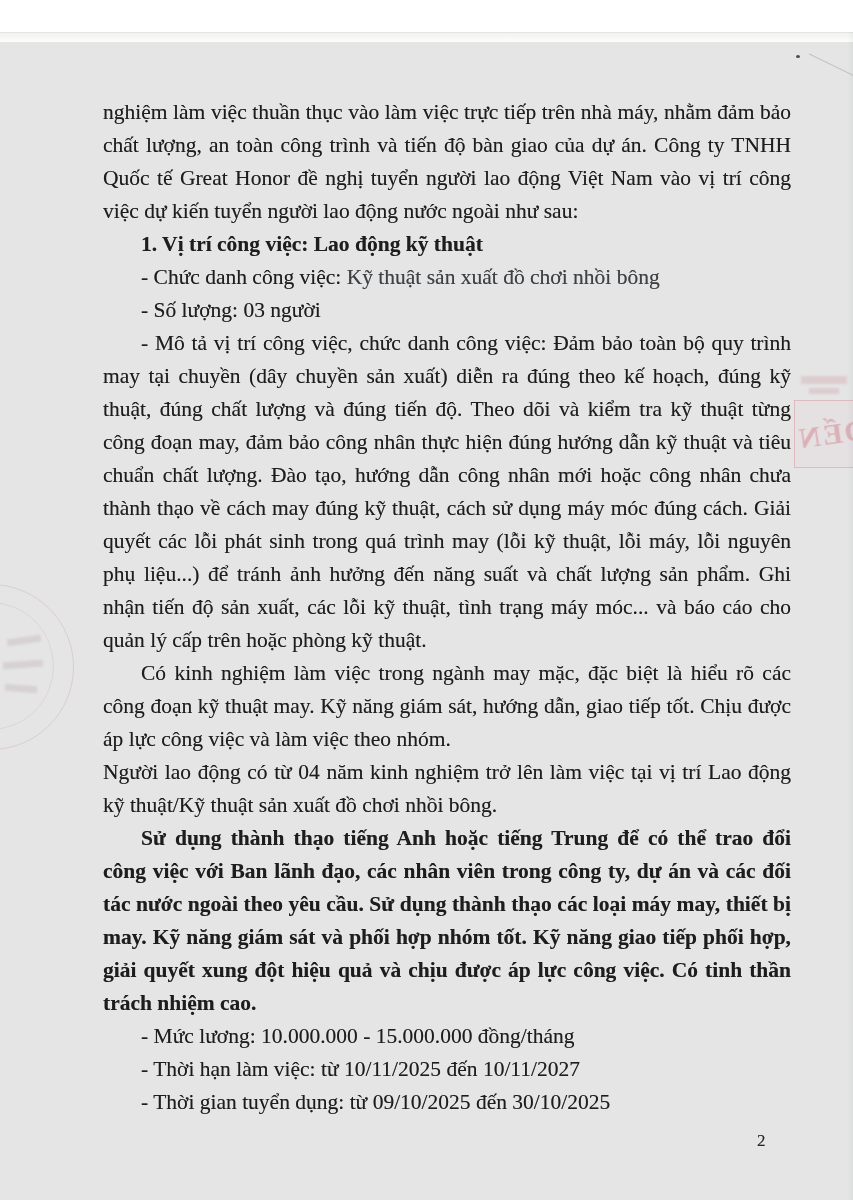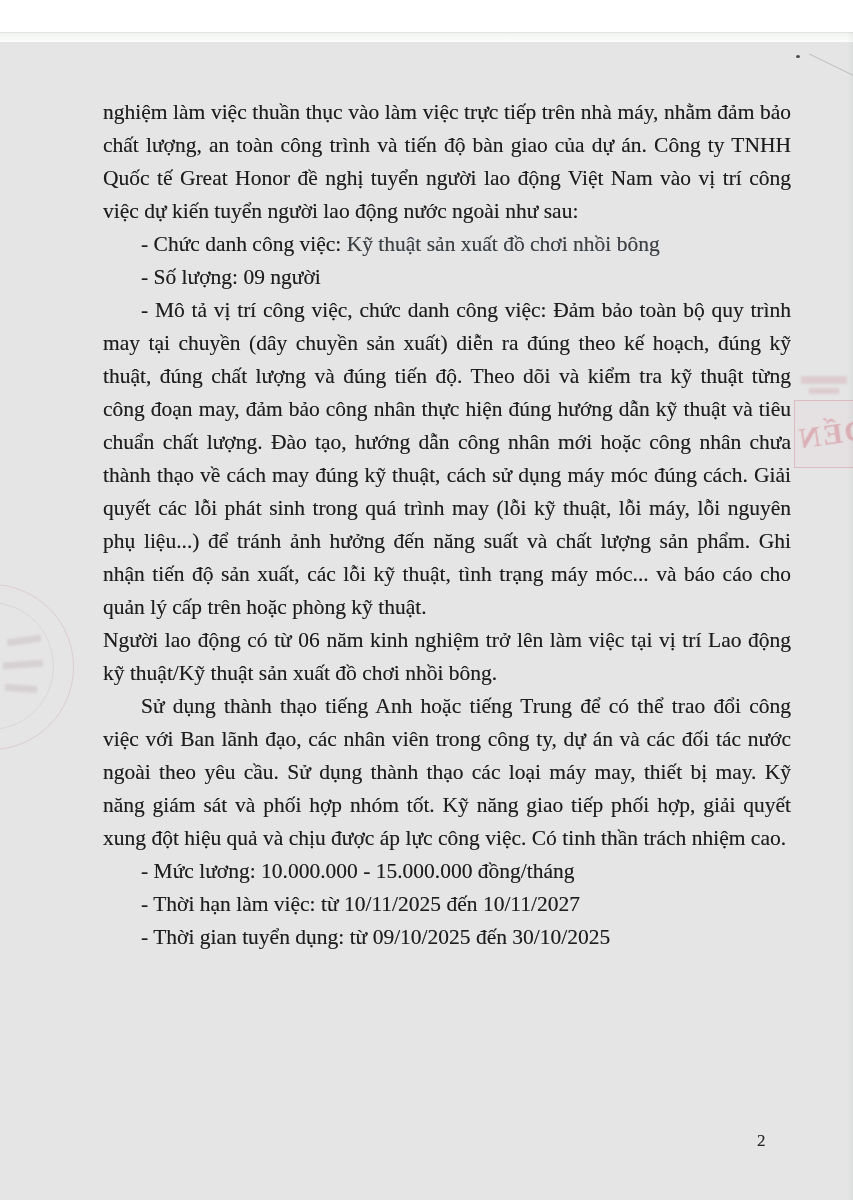--- a/index.html
+++ b/index.html
@@ -23,21 +23,21 @@
   .content{
     position:absolute;left:103px;top:64px;width:688px;
     font-size:21.5px;line-height:33px;
     text-align:justify;
     text-shadow:0 0 0.5px rgba(25,25,25,0.45);
   }
   .content p{margin:0;}
   .ind{text-indent:38px;}
   .heading{font-weight:bold;}
   .val{color:#3d4247;}
-  .mt2{margin-top:2px;}
+  .mt2{margin-top:2px;font-weight:bold;}
   .mt4{margin-top:4px;}
   .mt6{margin-top:6px;}
   .mt8{margin-top:9px;}
 
   .pageno{
     position:absolute;left:757px;top:1099px;
     font-size:17px;color:#26292c;letter-spacing:0.5px;
     text-shadow:0 0 0.5px rgba(25,25,25,0.4);
   }
 
@@ -81,24 +81,26 @@
 
   <div class="edge-top"></div>
   <div class="edge-right"></div>
   <div class="edge-bottom"></div>
 
   <div class="dot"></div>
   <div class="scratch"></div>
 
   <div class="content">
     <p class="para">nghiệm làm việc thuần thục vào làm việc trực tiếp trên nhà máy, nhằm đảm bảo chất lượng, an toàn công trình và tiến độ bàn giao của dự án. Công ty TNHH Quốc tế Great Honor đề nghị tuyển người lao động Việt Nam vào vị trí công việc dự kiến tuyển người lao động nước ngoài như sau:</p>
+    <p class="heading ind">1. Vị trí công việc: Lao động kỹ thuật</p>
     <p class="item ind"><span>- Chức danh công việc: </span><span class="val">Kỹ thuật sản xuất đồ chơi nhồi bông</span></p>
-    <p class="item ind">- Số lượng: 09 người</p>
+    <p class="item ind">- Số lượng: 03 người</p>
     <p class="para ind">- Mô tả vị trí công việc, chức danh công việc: Đảm bảo toàn bộ quy trình may tại chuyền (dây chuyền sản xuất) diễn ra đúng theo kế hoạch, đúng kỹ thuật, đúng chất lượng và đúng tiến độ. Theo dõi và kiểm tra kỹ thuật từng công đoạn may, đảm bảo công nhân thực hiện đúng hướng dẫn kỹ thuật và tiêu chuẩn chất lượng. Đào tạo, hướng dẫn công nhân mới hoặc công nhân chưa thành thạo về cách may đúng kỹ thuật, cách sử dụng máy móc đúng cách. Giải quyết các lỗi phát sinh trong quá trình may (lỗi kỹ thuật, lỗi máy, lỗi nguyên phụ liệu...) để tránh ảnh hưởng đến năng suất và chất lượng sản phẩm. Ghi nhận tiến độ sản xuất, các lỗi kỹ thuật, tình trạng máy móc... và báo cáo cho quản lý cấp trên hoặc phòng kỹ thuật.</p>
-    <p class="para">Người lao động có từ 06 năm kinh nghiệm trở lên làm việc tại vị trí Lao động kỹ thuật/Kỹ thuật sản xuất đồ chơi nhồi bông.</p>
+    <p class="para ind">Có kinh nghiệm làm việc trong ngành may mặc, đặc biệt là hiểu rõ các công đoạn kỹ thuật may. Kỹ năng giám sát, hướng dẫn, giao tiếp tốt. Chịu được áp lực công việc và làm việc theo nhóm.</p>
+    <p class="para">Người lao động có từ 04 năm kinh nghiệm trở lên làm việc tại vị trí Lao động kỹ thuật/Kỹ thuật sản xuất đồ chơi nhồi bông.</p>
     <p class="para ind mt2">Sử dụng thành thạo tiếng Anh hoặc tiếng Trung để có thể trao đổi công việc với Ban lãnh đạo, các nhân viên trong công ty, dự án và các đối tác nước ngoài theo yêu cầu. Sử dụng thành thạo các loại máy may, thiết bị may. Kỹ năng giám sát và phối hợp nhóm tốt. Kỹ năng giao tiếp phối hợp, giải quyết xung đột hiệu quả và chịu được áp lực công việc. Có tinh thần trách nhiệm cao.</p>
     <p class="item ind mt6">- Mức lương: 10.000.000 - 15.000.000 đồng/tháng</p>
     <p class="item ind">- Thời hạn làm việc: từ 10/11/2025 đến 10/11/2027</p>
     <p class="item ind">- Thời gian tuyển dụng: từ 09/10/2025 đến 30/10/2025</p>
   </div>
 
   <div class="den-frag1"></div>
   <div class="den-frag2"></div>
   <div class="den-stamp">
     <span class="den-text">ĐẾN</span>

